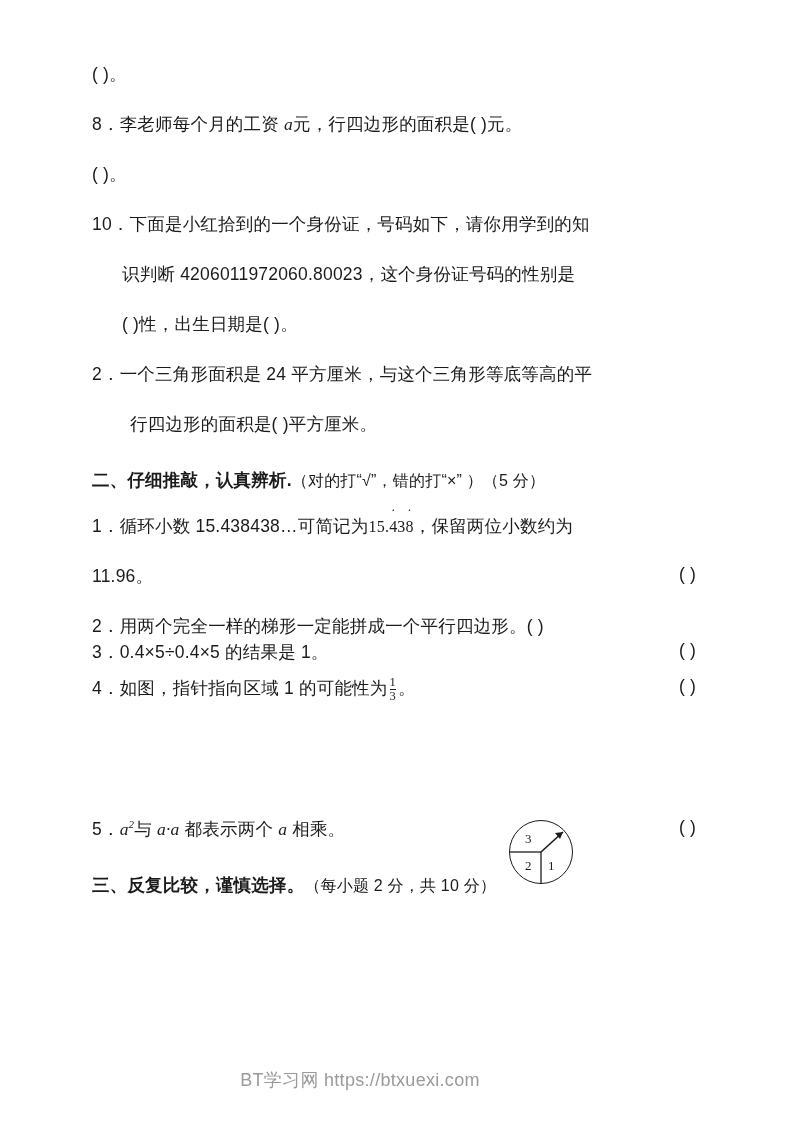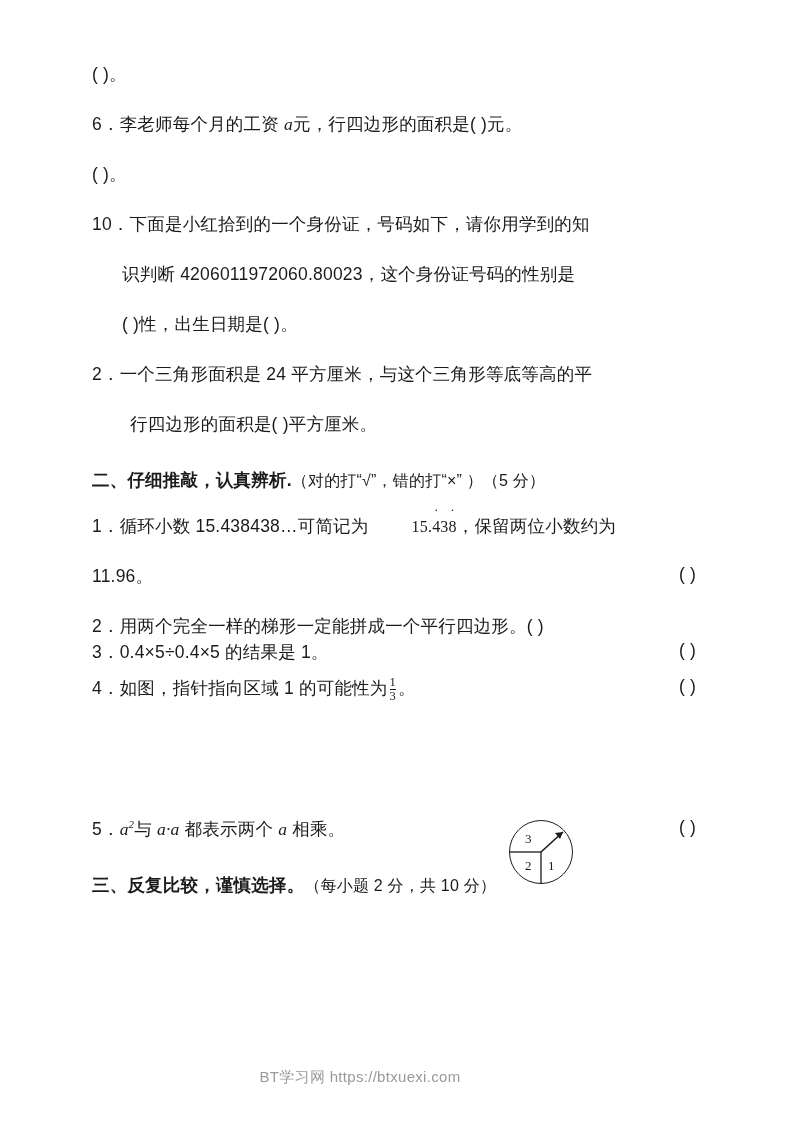--- a/index.html
+++ b/index.html
@@ -59,21 +59,20 @@
     font-family: "Liberation Serif", serif;
     font-style: italic;
   }
 
   
   .repeat {
     font-family: "Liberation Serif", serif;
     font-size: 16px;
     display: inline-block;
     position: relative;
-    margin-left: 43px;
   }
   .repeat .dotted {
     position: relative;
   }
   .repeat .dotted::before {
     content: "\02D9";
     position: absolute;
     left: 50%;
     transform: translateX(-50%);
     top: -11px;
@@ -127,41 +126,41 @@
     top: 0;
     font-size: 17.5px;
   }
 
   .watermark {
     position: absolute;
     left: 0;
     top: 1068px;
     width: 720px;
     text-align: center;
-    font-size: 15px;
+    font-size: 18px;
     color: #9a9a9a;
     letter-spacing: 0.3px;
   }
 
   .greendot {
     color: #86c24a;
     font-size: 12px;
   }
 </style>
 </head>
 <body>
 
 <div class="page">
 
   <div class="content">
 
     <div class="row indent1">(            )。</div>
 
     <div class="row indent1">
-      <span>6．李老师每个月的工资 </span><span class="ital">a</span><span>元，行四边形的面积是(               )元。</span>
+      <span>8．李老师每个月的工资 </span><span class="ital">a</span><span>元，行四边形的面积是(               )元。</span>
     </div>
 
     <div class="row indent1">(            )。</div>
 
     <div class="row indent1">10．下面是小红拾到的一个身份证，号码如下，请你用学到的知</div>
     <div class="row indent2">识判断   4206011972060.80023，这个身份证号码的性别是</div>
     <div class="row indent2">(        )性，出生日期是(             )。</div>
 
     <div class="row indent1">2．一个三角形面积是 24 平方厘米，与这个三角形等底等高的平</div>
     <div class="row indent3">行四边形的面积是(               )平方厘米。</div>

